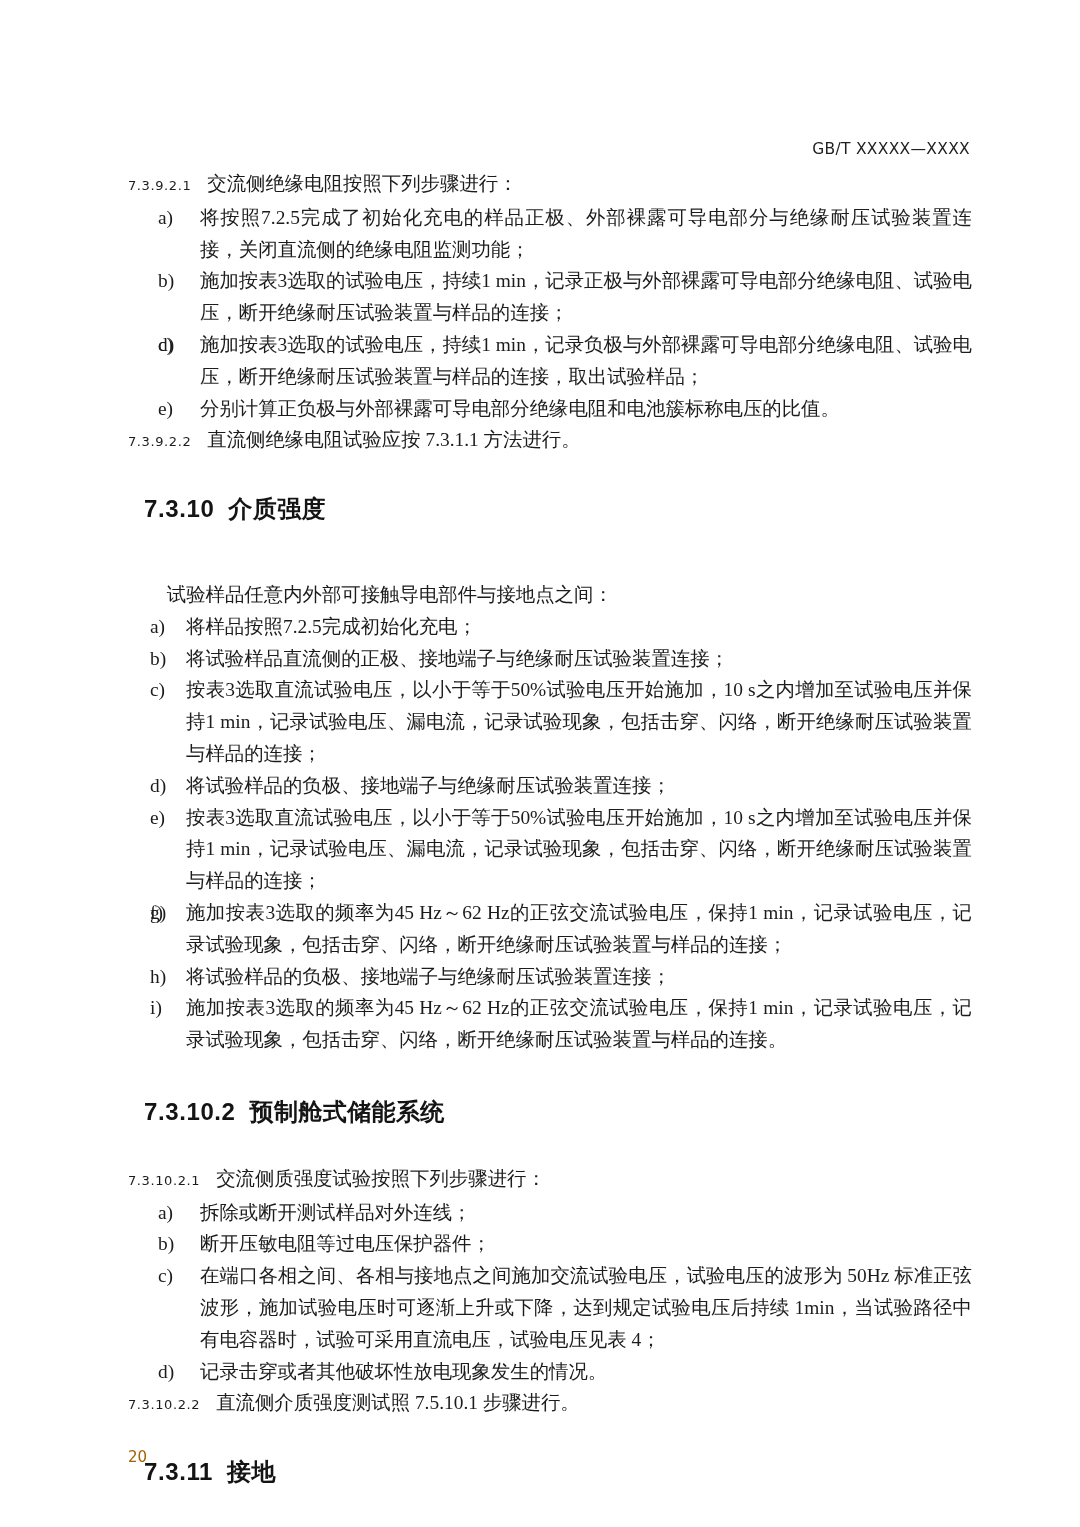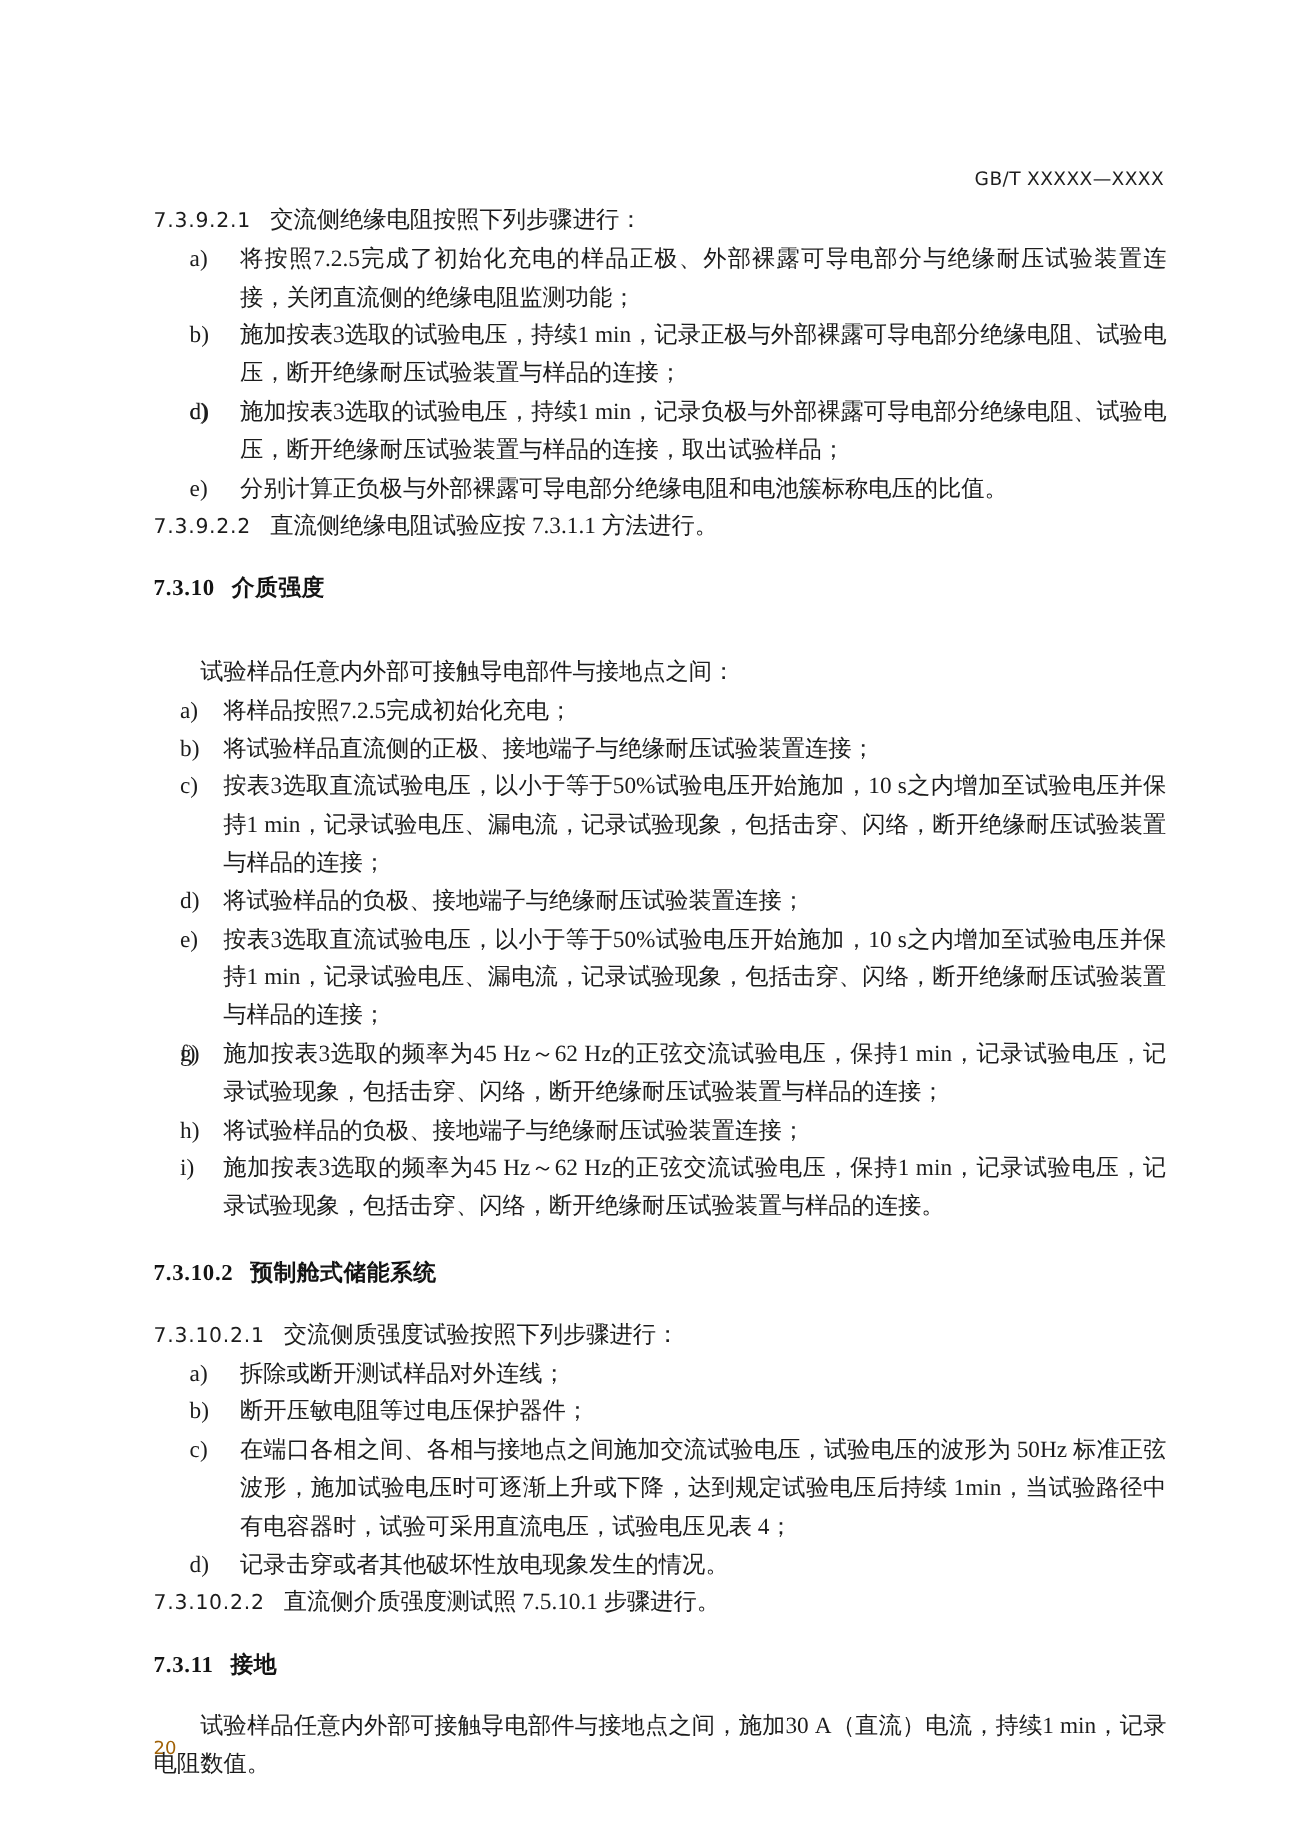--- a/index.html
+++ b/index.html
@@ -53,32 +53,32 @@
     color: #1c1c1c;
   }
 
   
   .clause {
     margin: 0;
     padding: 0;
   }
   .clause .num {
     font-family: "DejaVu Sans", "Liberation Sans", sans-serif;
-    font-size: 17px;
+    font-size: 13px;
     letter-spacing: 0.6px;
     margin-right: 16px;
     white-space: nowrap;
   }
 
   
   .heading {
-    margin: 0;
-    font-family: Liberation Serif, serif;
+    margin: 16px;
+    font-family: Liberation Sans, sans-serif;
     font-weight: bold;
-    font-size: 19px;
+    font-size: 24px;
     line-height: 31.8px;
     letter-spacing: 0.4px;
     color: #141414;
   }
   .heading .num {
     letter-spacing: 0.6px;
     margin-right: 14px;
   }
 
   

